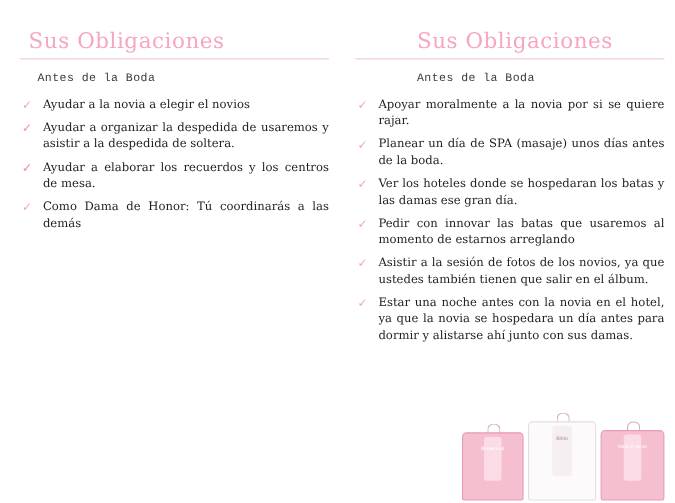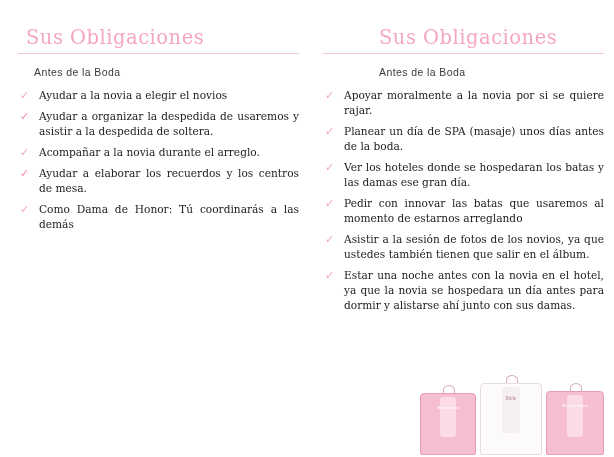--- a/index.html
+++ b/index.html
@@ -54,21 +54,21 @@
   .title-right {
     padding-left: 56px;
   }
   .rule {
     height: 1px;
     background: #f3c6d4;
     margin: 2px 0 12px 0;
     width: 100%;
   }
   .subtitle {
-    font-family: Liberation Sans, sans-serif;
+    font-family: Liberation Mono, monospace;
     font-size: 10.5px;
     color: #3a3a3a;
     margin: 0 0 10px 0;
     letter-spacing: 0.4px;
   }
   .sub-left {
     padding-left: 16px;
   }
   .sub-right {
     padding-left: 56px;
@@ -165,21 +165,21 @@
   <div class="columns">
 
     <div class="col col-left">
       <h1 class="title title-left">Sus Obligaciones</h1>
       <div class="rule"></div>
       <div class="subtitle sub-left">Antes de la Boda</div>
       <ul class="items">
         <li><span class="tick">✓</span><span>Ayudar a la novia a elegir el novios</span></li>
         <li><span class="tick">✓</span></li>
         <li><span class="tick">✓</span><span>Ayudar a organizar la despedida de usaremos y asistir a la despedida de soltera.</span></li>
-        <li><span class="tick">✓</span><span>Acompañar a la novia durante el arreglo.</span></li>
+        <li><span class="tick">✓</span></li>
         <li><span class="tick">✓</span></li>
         <li><span class="tick">✓</span><span>Ayudar a elaborar los recuerdos y los centros de mesa.</span></li>
         <li><span class="tick">✓</span><span>Como Dama de Honor: Tú coordinarás a las demás</span></li>
       </ul>
     </div>
 
     <div class="col col-right">
       <h1 class="title title-right">Sus Obligaciones</h1>
       <div class="rule"></div>
       <div class="subtitle sub-right">Antes de la Boda</div>

